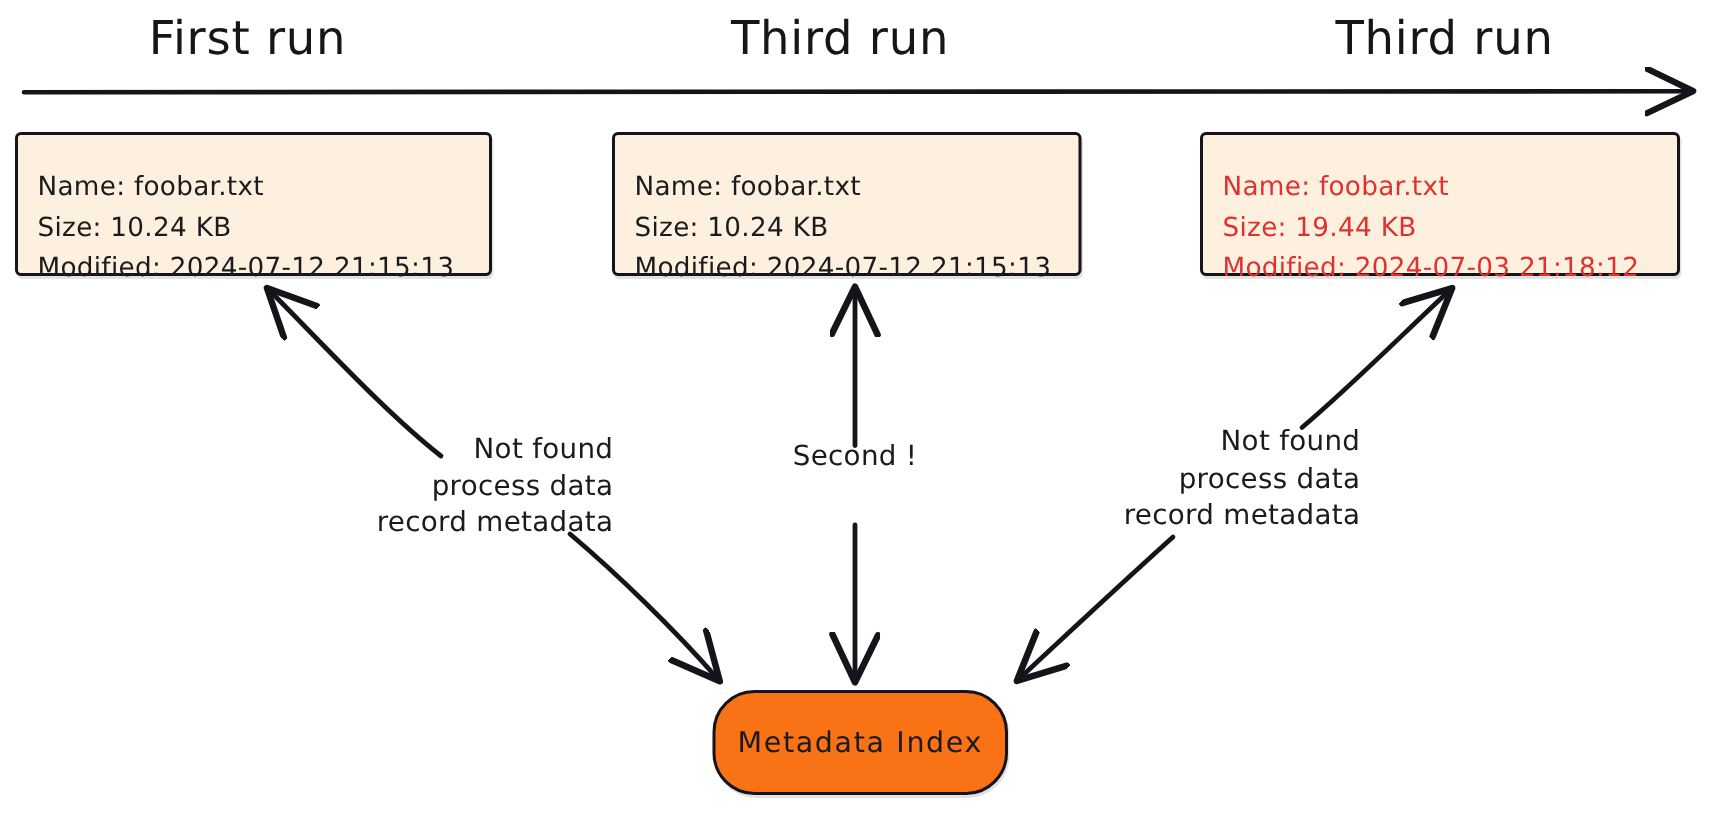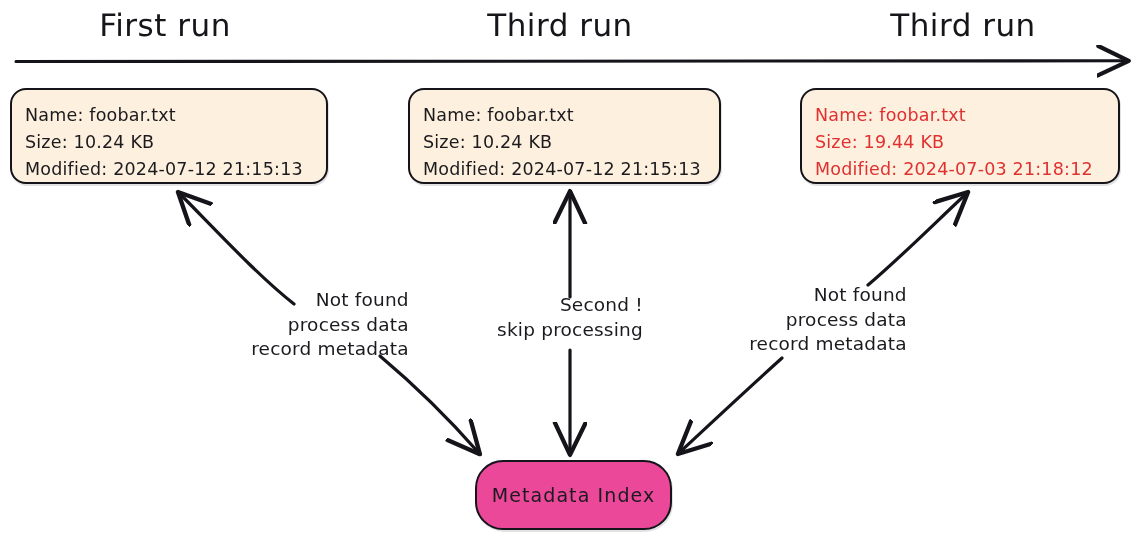--- a/index.html
+++ b/index.html
@@ -37,23 +37,23 @@
     letter-spacing: 0.5px;
     color: #15151a;
     white-space: nowrap;
     transform: translateX(-50%);
     text-rendering: geometricPrecision;
   }
   .meta-card {
     position: absolute;
     background: #fdf0de;
     border: 2.6px solid #14141a;
-    border-radius: 16px;
+    border-radius: 4px;
     box-sizing: border-box;
-    padding: 12px 12px 10px 13px;
+    padding: 22px 12px 10px 13px;
     box-shadow: 1px 2px 0 rgba(20,20,26,0.12);
   }
   .meta-line {
     font-family: "DejaVu Sans", sans-serif;
     font-size: 17.5px;
     line-height: 27px;
     color: #1b1b1f;
     white-space: nowrap;
     letter-spacing: 0.2px;
   }
@@ -66,21 +66,21 @@
     font-size: 18.5px;
     line-height: 24.5px;
     color: #1b1b1f;
     text-align: right;
     white-space: nowrap;
     transform: translateX(-50%);
     letter-spacing: 0.2px;
   }
   .index-node {
     position: absolute;
-    background: #ec4899;
+    background: #f97316;
     border: 2.8px solid #14141a;
     border-radius: 28px;
     box-sizing: border-box;
     display: flex;
     align-items: center;
     justify-content: center;
     box-shadow: 1px 2px 0 rgba(20,20,26,0.12);
   }
   .index-node-label {
     font-family: "DejaVu Sans", sans-serif;
@@ -145,21 +145,20 @@
   </div>
 
   <div class="edge-label" style="left:330px; top:288px;">
     <div>Not found</div>
     <div>process data</div>
     <div>record metadata</div>
   </div>
 
   <div class="edge-label" style="left:570px; top:293px;">
     <div>Second !</div>
-    <div>skip processing</div>
   </div>
 
   <div class="edge-label" style="left:828px; top:283px;">
     <div>Not found</div>
     <div>process data</div>
     <div>record metadata</div>
   </div>
 
   <div class="index-node" style="left:475px; top:460px; width:197px; height:70px;">
     <span class="index-node-label">Metadata Index</span>

